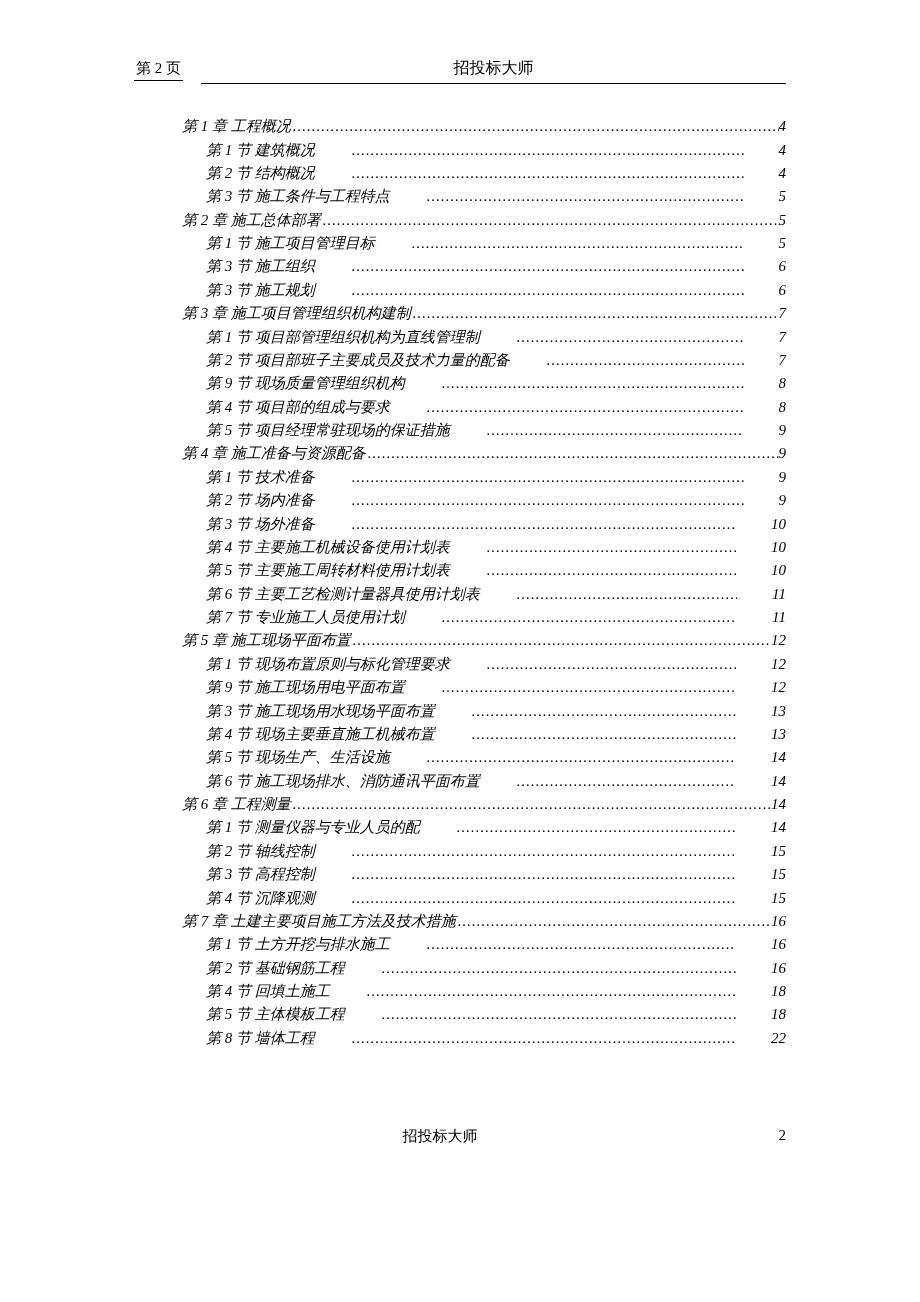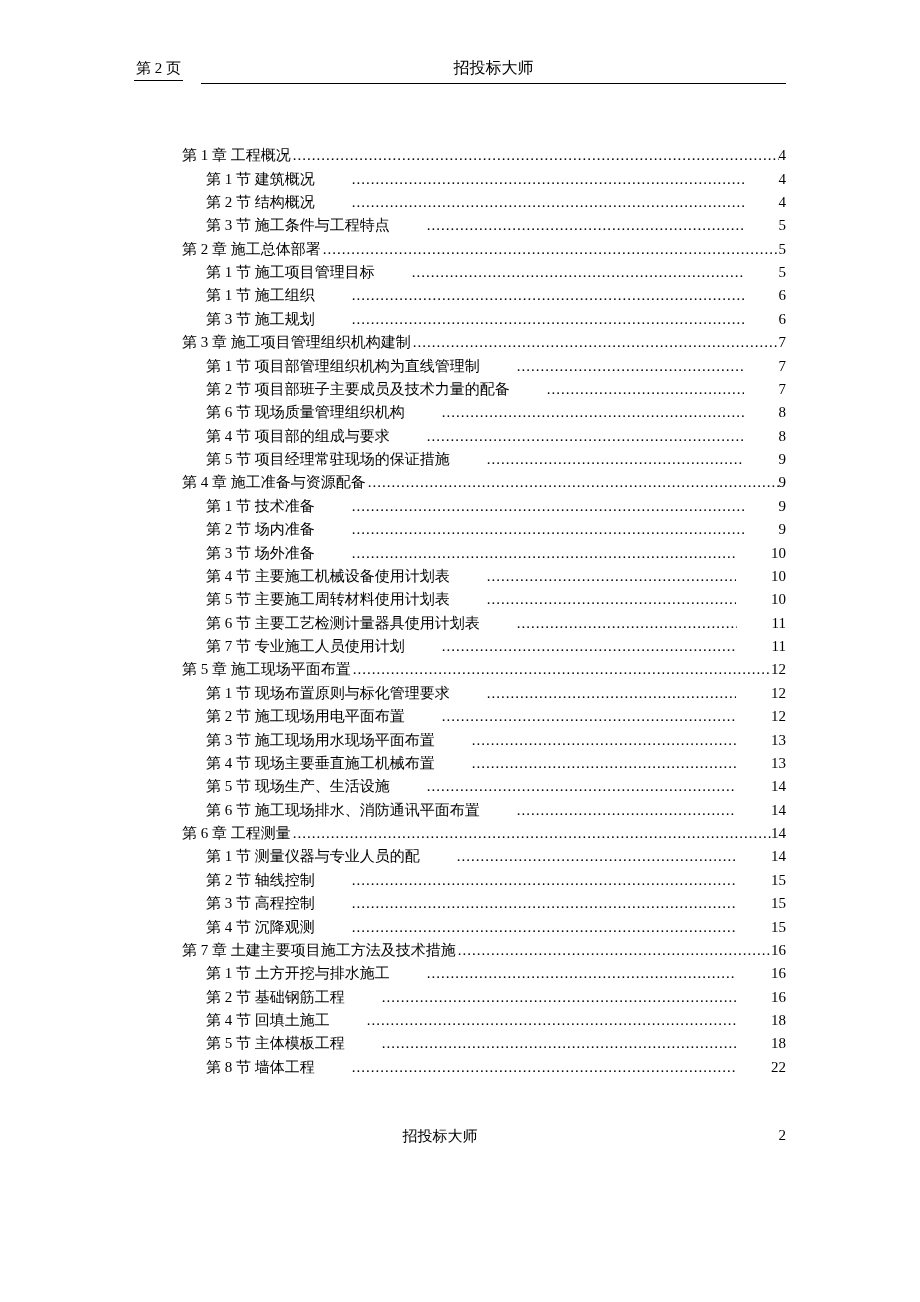--- a/index.html
+++ b/index.html
@@ -30,23 +30,24 @@
     width: 18px;
   }
   .title-wrap {
     flex: 1;
     text-align: center;
     border-bottom: 1px solid #000;
     padding-bottom: 4px;
     font-size: 16px;
   }
   .toc {
-    margin-top: 60px;
+    margin-top: 31px;
     font-size: 15px;
     line-height: 1.0;
+    font-style: italic;
   }
   .toc-row {
     display: flex;
     align-items: baseline;
     white-space: nowrap;
     margin: 0;
     padding: 4.2px 0;
   }
   .toc-row.level1 { padding-left: 48px; }
   .toc-row.level2 { padding-left: 72px; gap: 35px; }
@@ -108,21 +109,21 @@
         <span class="toc-label">第 2 章  施工总体部署</span>
         <span class="toc-dots"></span>
         <span class="toc-page">5</span>
       </div>
       <div class="toc-row level2">
         <span class="toc-label">第 1 节  施工项目管理目标</span>
         <span class="toc-dots"></span>
         <span class="toc-page">5</span>
       </div>
       <div class="toc-row level2">
-        <span class="toc-label">第 1 节  施工组织</span>
+        <span class="toc-label">第 3 节  施工组织</span>
         <span class="toc-dots"></span>
         <span class="toc-page">6</span>
       </div>
       <div class="toc-row level2">
         <span class="toc-label">第 3 节  施工规划</span>
         <span class="toc-dots"></span>
         <span class="toc-page">6</span>
       </div>
       <div class="toc-row level1">
         <span class="toc-label">第 3 章  施工项目管理组织机构建制</span>
@@ -133,21 +134,21 @@
         <span class="toc-label">第 1 节  项目部管理组织机构为直线管理制</span>
         <span class="toc-dots"></span>
         <span class="toc-page">7</span>
       </div>
       <div class="toc-row level2">
         <span class="toc-label">第 2 节  项目部班子主要成员及技术力量的配备</span>
         <span class="toc-dots"></span>
         <span class="toc-page">7</span>
       </div>
       <div class="toc-row level2">
-        <span class="toc-label">第 6 节  现场质量管理组织机构</span>
+        <span class="toc-label">第 9 节  现场质量管理组织机构</span>
         <span class="toc-dots"></span>
         <span class="toc-page">8</span>
       </div>
       <div class="toc-row level2">
         <span class="toc-label">第 4 节  项目部的组成与要求</span>
         <span class="toc-dots"></span>
         <span class="toc-page">8</span>
       </div>
       <div class="toc-row level2">
         <span class="toc-label">第 5 节  项目经理常驻现场的保证措施</span>
@@ -198,21 +199,21 @@
         <span class="toc-label">第 5 章  施工现场平面布置</span>
         <span class="toc-dots"></span>
         <span class="toc-page">12</span>
       </div>
       <div class="toc-row level2">
         <span class="toc-label">第 1 节  现场布置原则与标化管理要求</span>
         <span class="toc-dots"></span>
         <span class="toc-page">12</span>
       </div>
       <div class="toc-row level2">
-        <span class="toc-label">第 2 节  施工现场用电平面布置</span>
+        <span class="toc-label">第 9 节  施工现场用电平面布置</span>
         <span class="toc-dots"></span>
         <span class="toc-page">12</span>
       </div>
       <div class="toc-row level2">
         <span class="toc-label">第 3 节  施工现场用水现场平面布置</span>
         <span class="toc-dots"></span>
         <span class="toc-page">13</span>
       </div>
       <div class="toc-row level2">
         <span class="toc-label">第 4 节  现场主要垂直施工机械布置</span>

